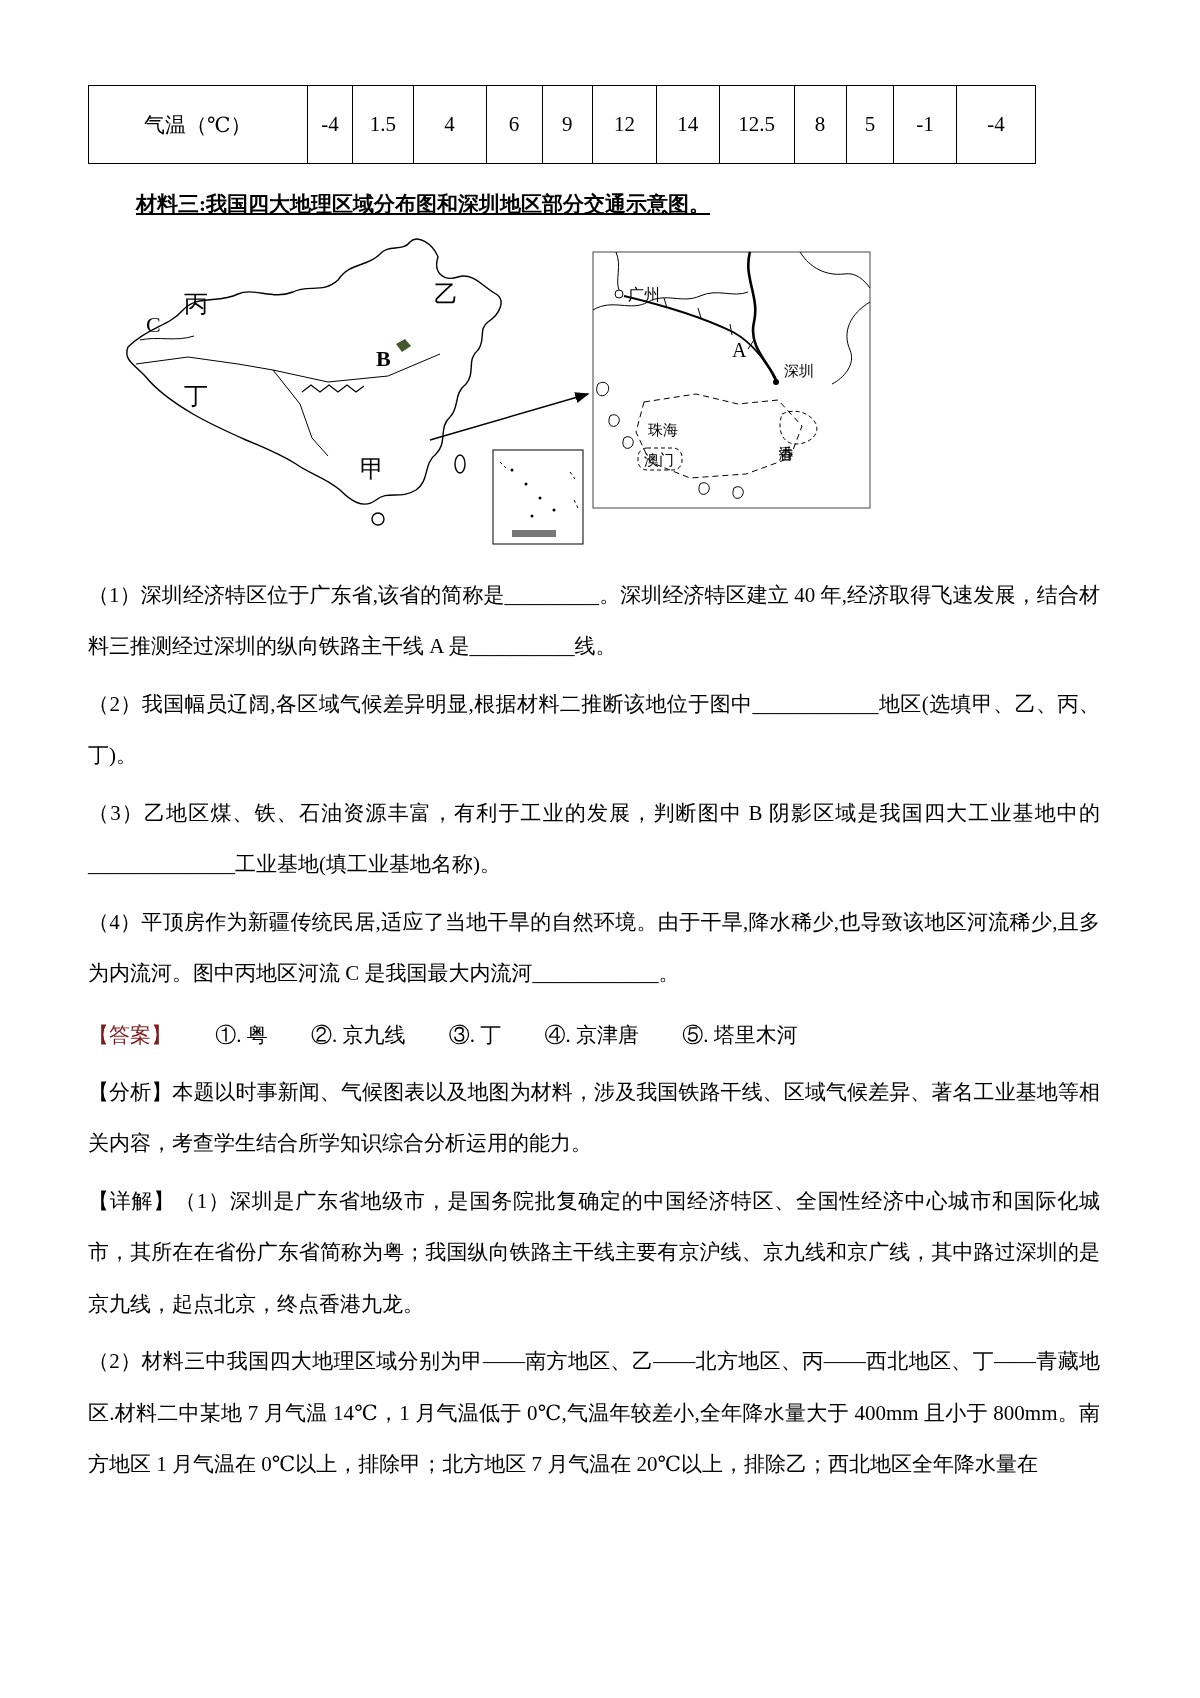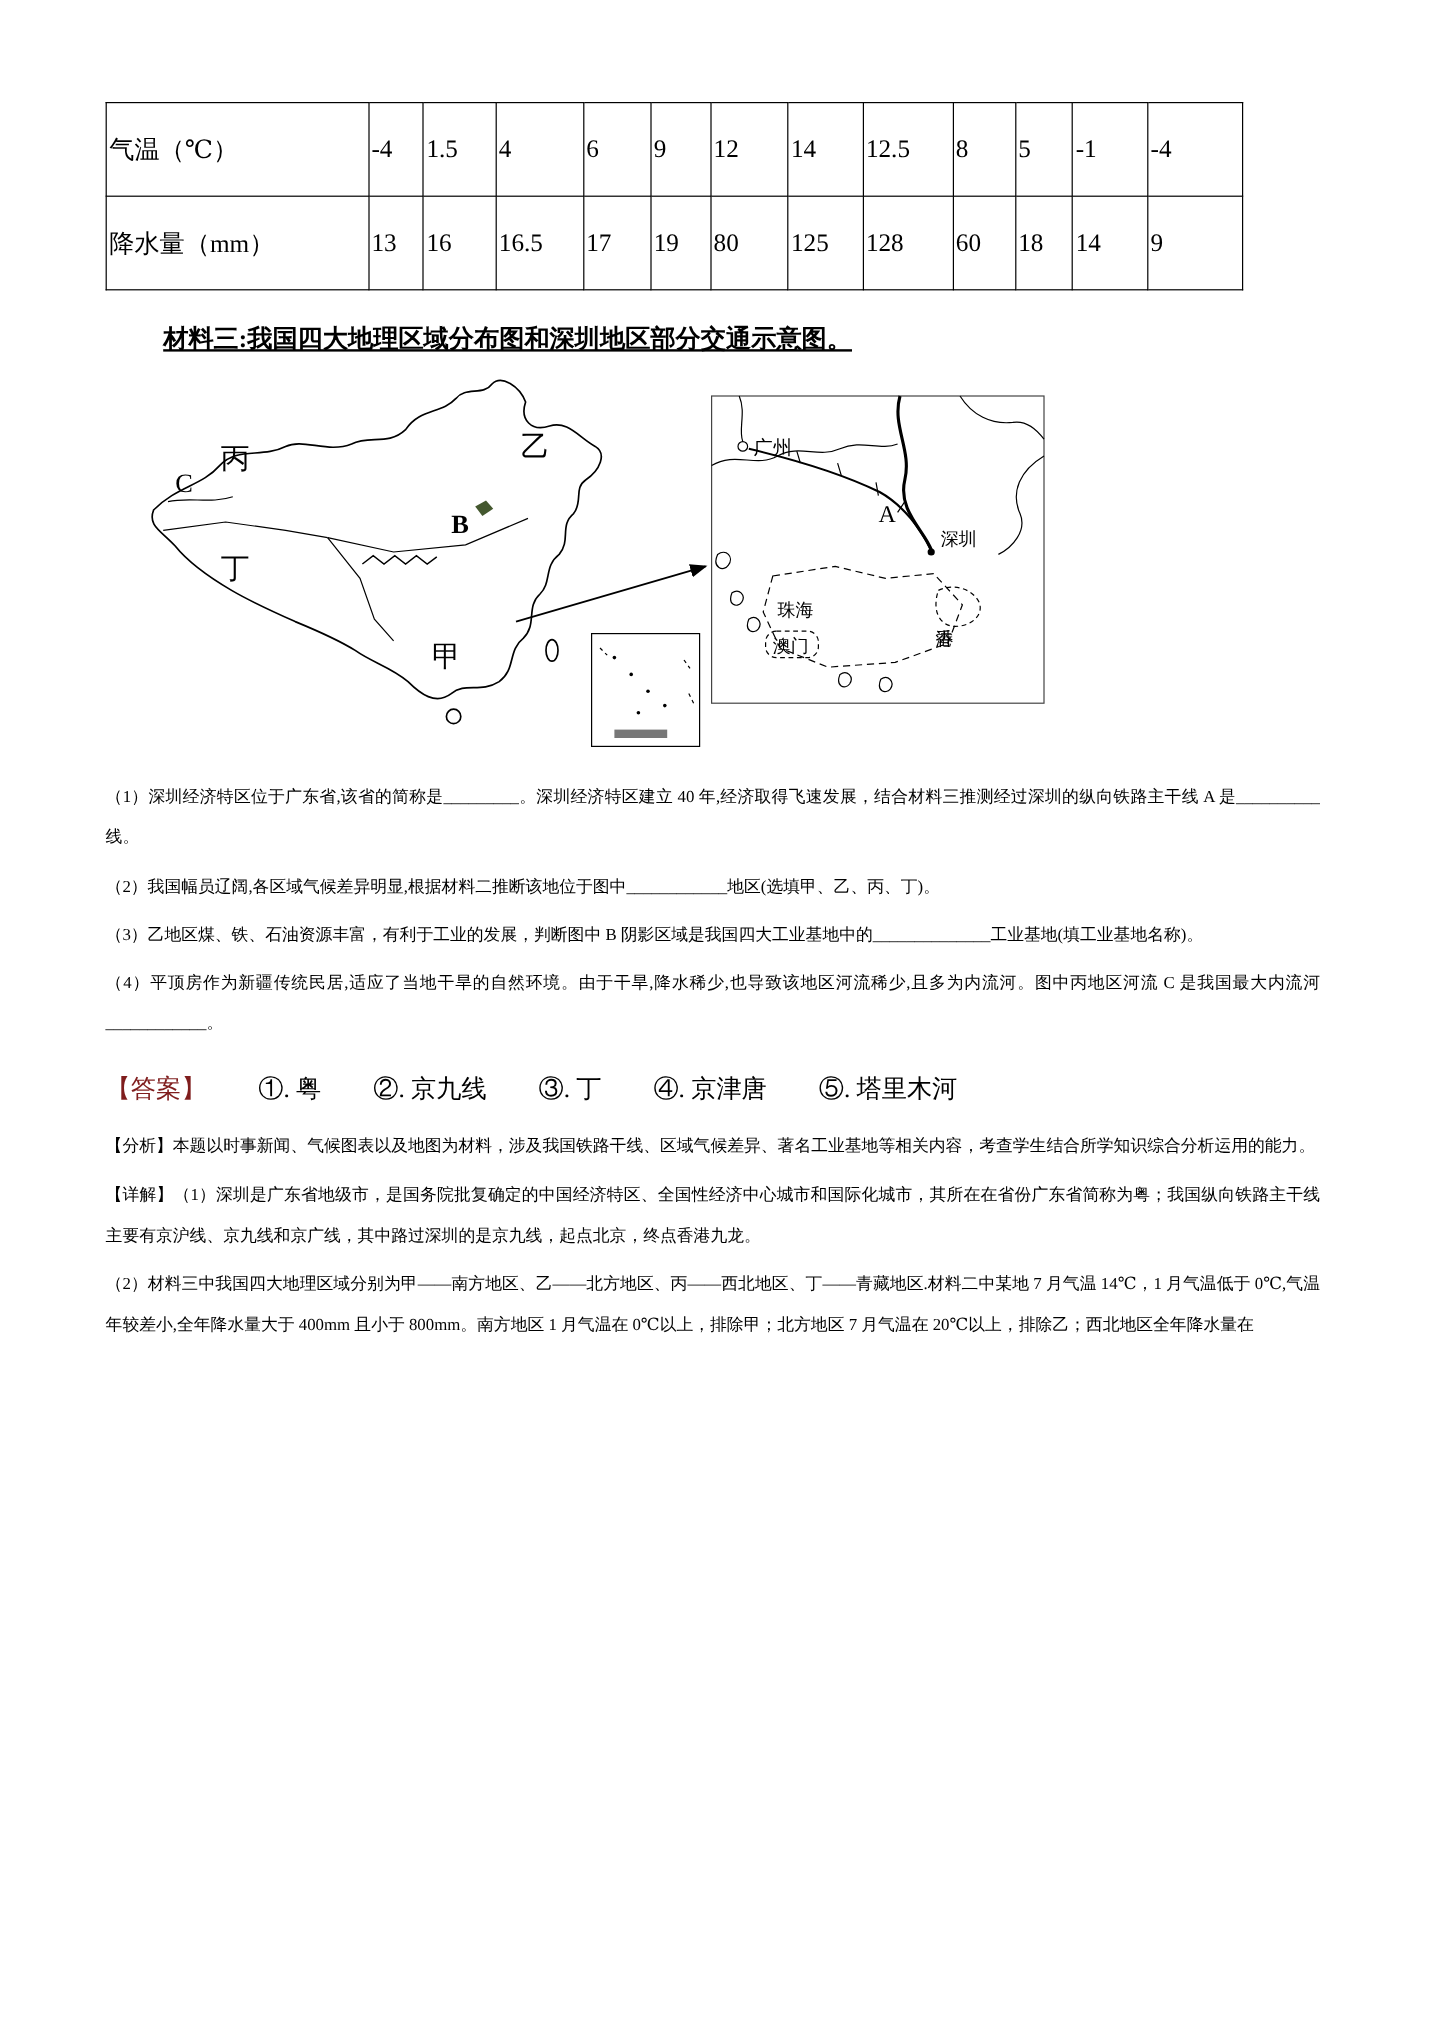--- a/index.html
+++ b/index.html
@@ -1,30 +1,30 @@
 <!DOCTYPE html>
 <html><head>
 <meta charset="utf-8">
 <style>
   html,body{margin:0;padding:0;background:#ffffff;}
   body{width:1200px;min-height:1698px;font-family:"Liberation Serif","DejaVu Serif",serif;color:#000;}
   .page{box-sizing:border-box;width:1200px;padding:85px 88px 40px 88px;}
   
   table.climate{border-collapse:collapse;table-layout:fixed;width:948px;}
-  table.climate td{border:1px solid #000;height:77px;text-align:left;vertical-align:middle;
+  table.climate td{border:1px solid #000;height:77px;text-align:center;vertical-align:middle;
     font-size:21px;padding:0 2px;overflow:hidden;}
   table.climate td.rowlabel{font-size:21px;}
   
   .caption{margin:26px 0 0 48px;font-size:21px;font-weight:bold;text-decoration:underline;}
   
   .map-figure{position:relative;width:1024px;height:332px;margin-top:14px;}
   .map-figure svg{position:absolute;left:0;top:0;}
   .map-label{font-family:"Liberation Serif","DejaVu Serif",serif;}
   
-  .para{font-size:14px;line-height:2.45;margin:6px 12px 0 0;text-align:justify;}
+  .para{font-size:21px;line-height:2.45;margin:6px 12px 0 0;text-align:justify;}
   .ansline{font-size:21px;line-height:2.45;margin:10px 0 0 0;}
   .blue{color:#7f1d1d;}
   .ans-item{margin-left:38px;}
   .ans-item:first-of-type{margin-left:46px;}
 </style>
 </head>
 <body>
 
 <div class="page">
 
@@ -52,35 +52,20 @@
       <td>4</td>
       <td>6</td>
       <td>9</td>
       <td>12</td>
       <td>14</td>
       <td>12.5</td>
       <td>8</td>
       <td>5</td>
       <td>-1</td>
       <td>-4</td>
-    </tr>
-    <tr>
-      <td class="rowlabel">降水量（mm）</td>
-      <td>13</td>
-      <td>16</td>
-      <td>16.5</td>
-      <td>17</td>
-      <td>19</td>
-      <td>80</td>
-      <td>125</td>
-      <td>128</td>
-      <td>60</td>
-      <td>18</td>
-      <td>14</td>
-      <td>9</td>
     </tr>
   </tbody>
     </table>
 
   <p class="caption">材料三:我国四大地理区域分布图和深圳地区部分交通示意图。</p>
 
   <div class="map-figure">
     <svg width="1024" height="332" viewBox="0 0 1024 332">
       <defs>
         <marker id="arrowhead" markerWidth="10" markerHeight="8" refX="8" refY="3.5" orient="auto">

